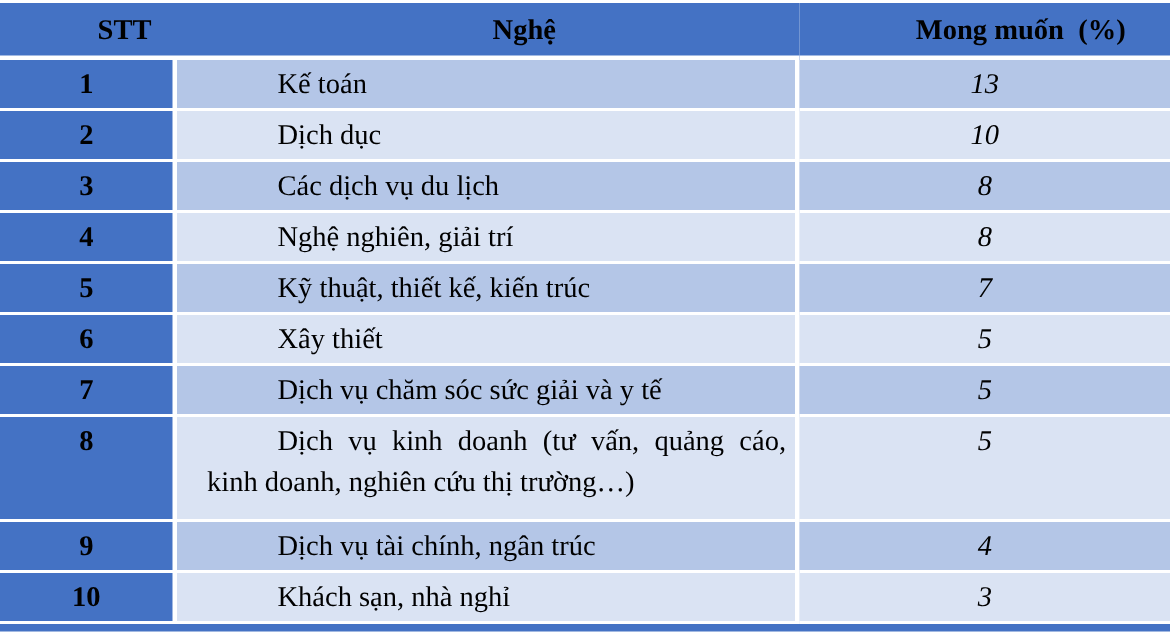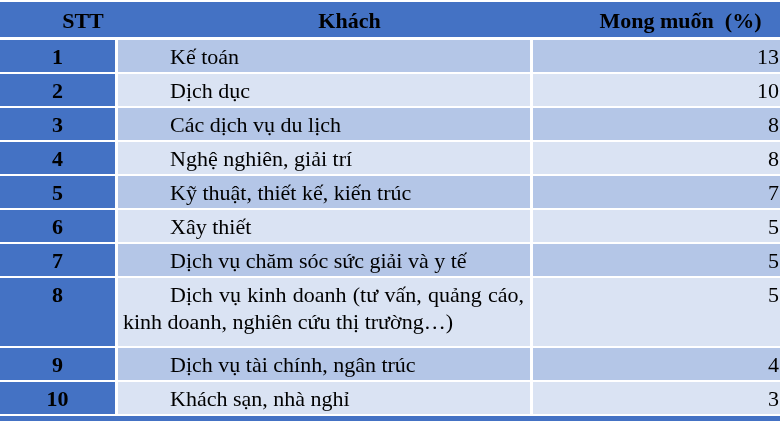--- a/index.html
+++ b/index.html
@@ -22,21 +22,21 @@
     border-collapse: separate;
     border-spacing: 0;
     table-layout: fixed;
   }
   col.col-stt { width: 118px; }
   col.col-nganh { width: 415px; }
   col.col-pct { width: 247px; }
 
   th, td {
     box-sizing: border-box;
-    font-size: 22px;
+    font-size: 19px;
     line-height: 27px;
     vertical-align: top;
     overflow: hidden;
   }
   
   th {
     background: #4472C4;
     font-weight: bold;
     text-align: center;
     height: 38px;
@@ -50,25 +50,25 @@
   td { border-bottom: 2px solid #ffffff; padding-top: 3px; }
   td.c1 {
     background: #4472C4;
     font-weight: bold;
     text-align: center;
     border-right: 3px solid #ffffff;
   }
   td.c2 {
     text-align: justify;
     text-indent: 47px;
-    padding-left: 5px;
+    padding-left: 20px;
     padding-right: 6px;
     border-right: 3px solid #ffffff;
   }
-  td.c3 { text-align: right; }
+  td.c3 { text-align: center; font-style: italic; }
   
   tbody tr:nth-child(odd) td.c2,
   tbody tr:nth-child(odd) td.c3 { background: #B4C6E7; }
   tbody tr:nth-child(even) td.c2,
   tbody tr:nth-child(even) td.c3 { background: #DAE3F3; }
 
   .bottom-bar {
     width: 780px;
     height: 5px;
     background: #4472C4;
@@ -80,21 +80,21 @@
 <div class="page">
   <table class="data-table">
     <colgroup>
       <col class="col-stt">
       <col class="col-nganh">
       <col class="col-pct">
     </colgroup>
     <thead>
       <tr>
         <th>STT</th>
-        <th>Khách</th>
+        <th>Nghệ</th>
         <th>Mong muốn  (%)</th>
       </tr>
     </thead>
     <tbody>
       <tr class="row">
         <td class="c1">1</td>
         <td class="c2">Kế toán</td>
         <td class="c3">13</td>
       </tr>
       <tr class="row">

